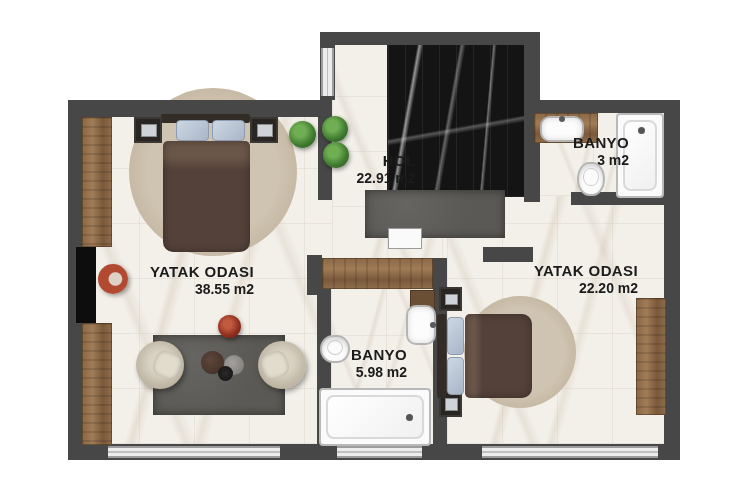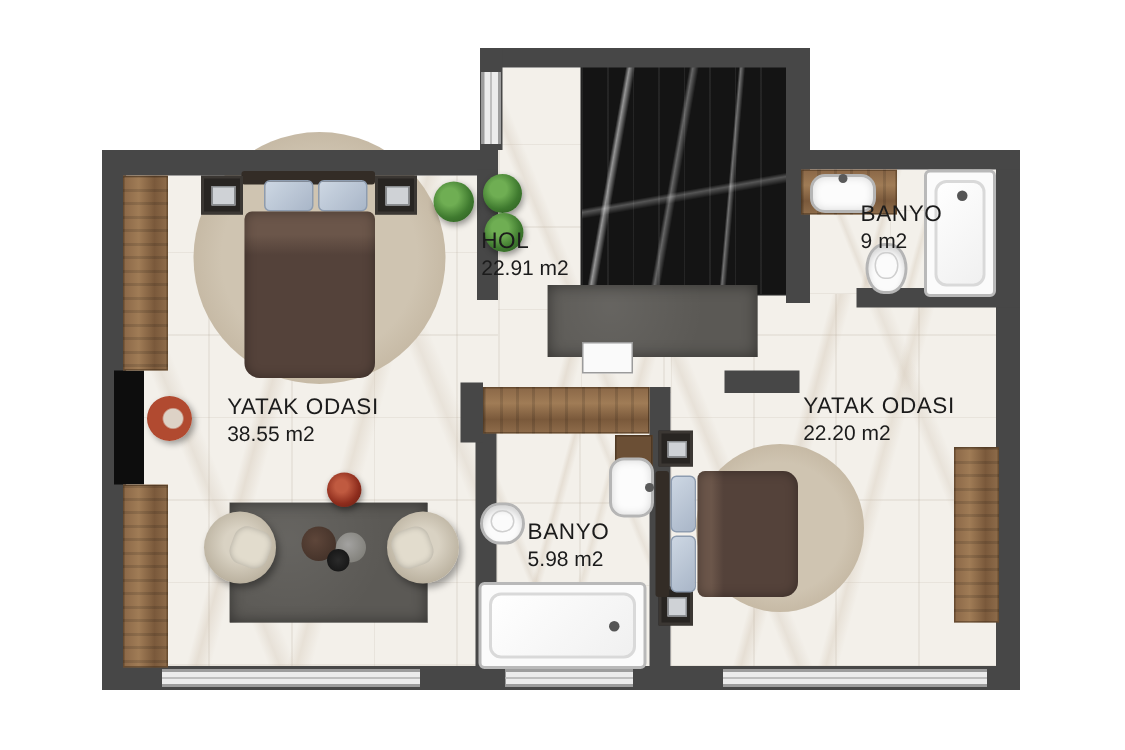--- a/index.html
+++ b/index.html
@@ -92,22 +92,22 @@
   .sink.faucet-top::after{left:50%;top:-2px;transform:translateX(-50%);}
   .sink.faucet-right::after{right:-2px;top:50%;transform:translateY(-50%);}
   .toilet{position:absolute;background:#fbfbfb;border:2px solid #b5b5b5;border-radius:48%/55%;box-sizing:border-box;
     box-shadow:inset 0 3px 4px rgba(0,0,0,.15);}
   .toilet::before{content:"";position:absolute;left:18%;right:18%;top:14%;bottom:26%;
     border:1px solid #cfcfcf;border-radius:50%/55%;}
   .mat{position:absolute;background:#fafafa;border:1px solid #9b9b9b;}
   .cabinet{position:absolute;background:#6b4f35;box-shadow:inset 0 0 0 1px #4e3823;}
 
   
-  .label{position:absolute;transform:translateX(-50%);text-align:left;
-    color:var(--label-text,#1b1b1b);font-weight:normal;line-height:1.18;white-space:nowrap;}
+  .label{position:absolute;transform:translateX(-50%);text-align:right;
+    color:var(--label-text,#1b1b1b);font-weight:bold;line-height:1.18;white-space:nowrap;}
   .label .name{font-size:15px;letter-spacing:.4px;}
   .label .area{font-size:14px;}
 </style>
 </head>
 <body>
 
 <div class="canvas">
 
   <div class="floor" style="left:84px;top:117px;width:248px;height:327px;"></div>
   <div class="floor" style="left:332px;top:45px;width:192px;height:217px;"></div>
@@ -187,26 +187,26 @@
   <div class="duvet horiz" style="left:465px;top:314px;width:67px;height:84px;"></div>
 
   <div class="label" style="left:202px;top:263px;">
     <div class="name">YATAK ODASI</div>
     <div class="area">38.55 m2</div>
   </div>
   <div class="label" style="left:586px;top:262px;">
     <div class="name">YATAK ODASI</div>
     <div class="area">22.20 m2</div>
   </div>
-  <div class="label" style="left:350px;top:152px;">
+  <div class="label" style="left:386px;top:152px;">
     <div class="name">HOL</div>
     <div class="area">22.91 m2</div>
   </div>
   <div class="label" style="left:601px;top:134px;">
     <div class="name">BANYO</div>
-    <div class="area">9 m2</div>
+    <div class="area">3 m2</div>
   </div>
   <div class="label" style="left:379px;top:346px;">
     <div class="name">BANYO</div>
     <div class="area">5.98 m2</div>
   </div>
 
 </div>
 
 </body></html>

